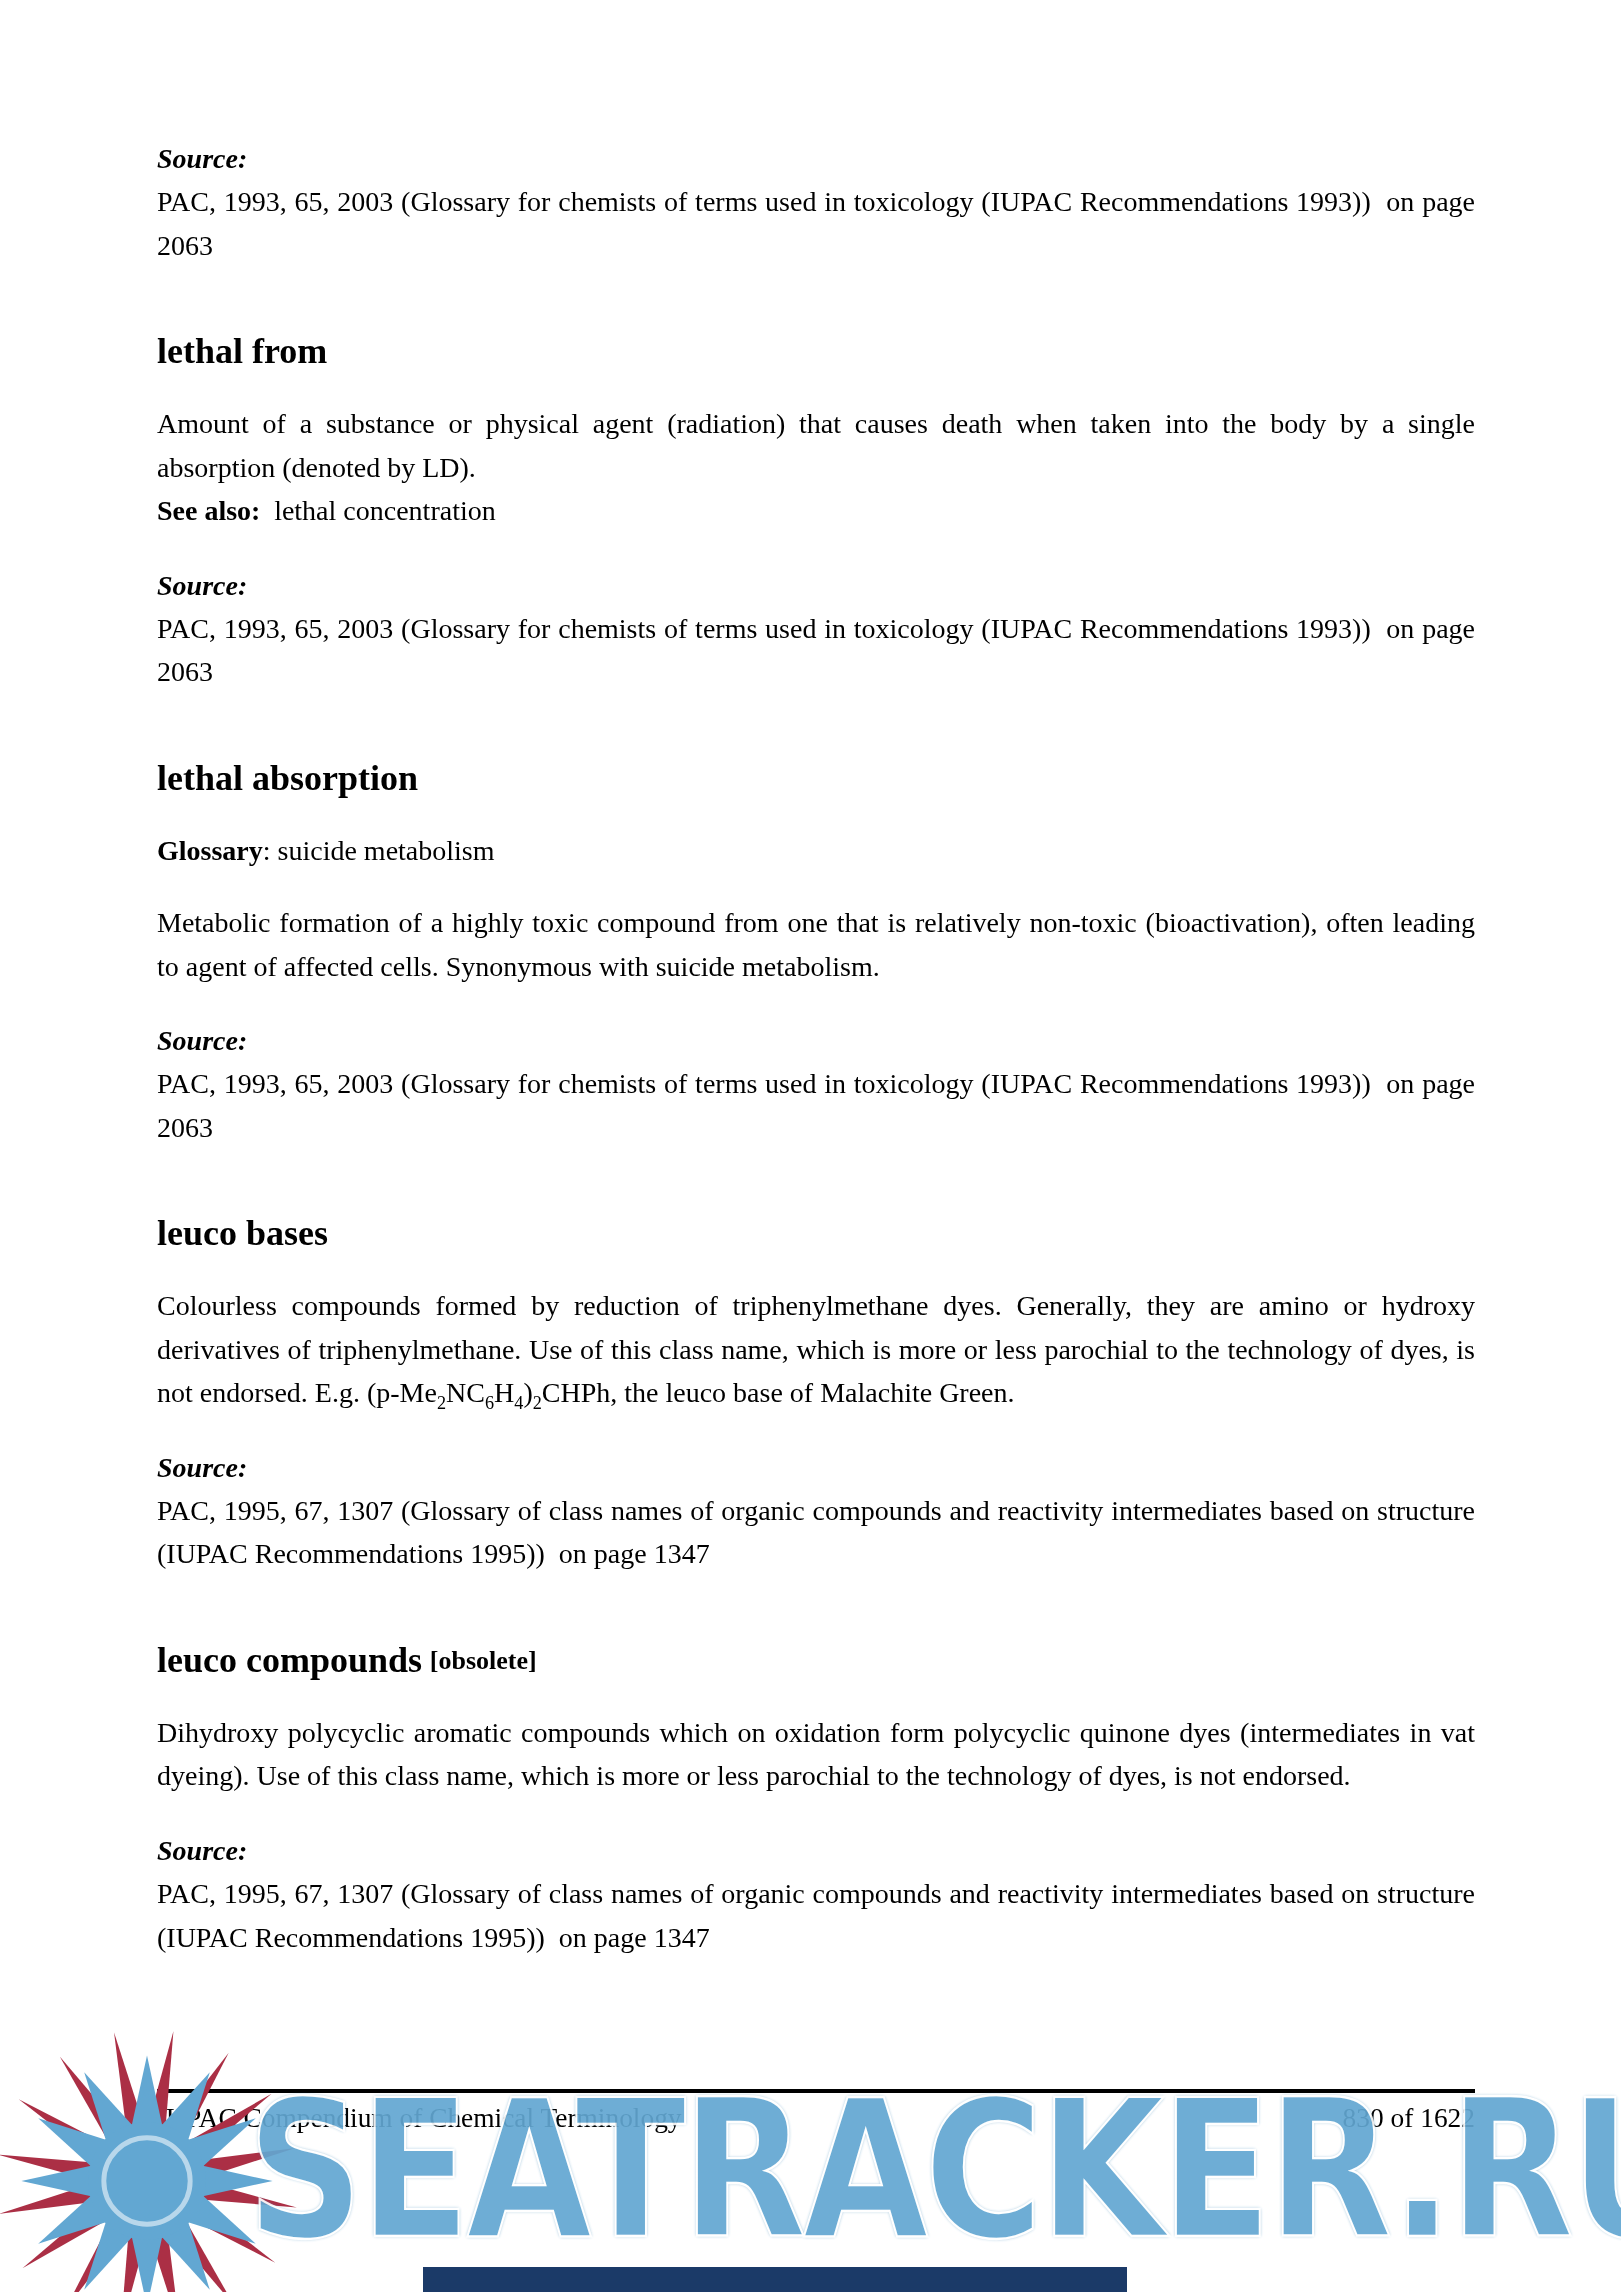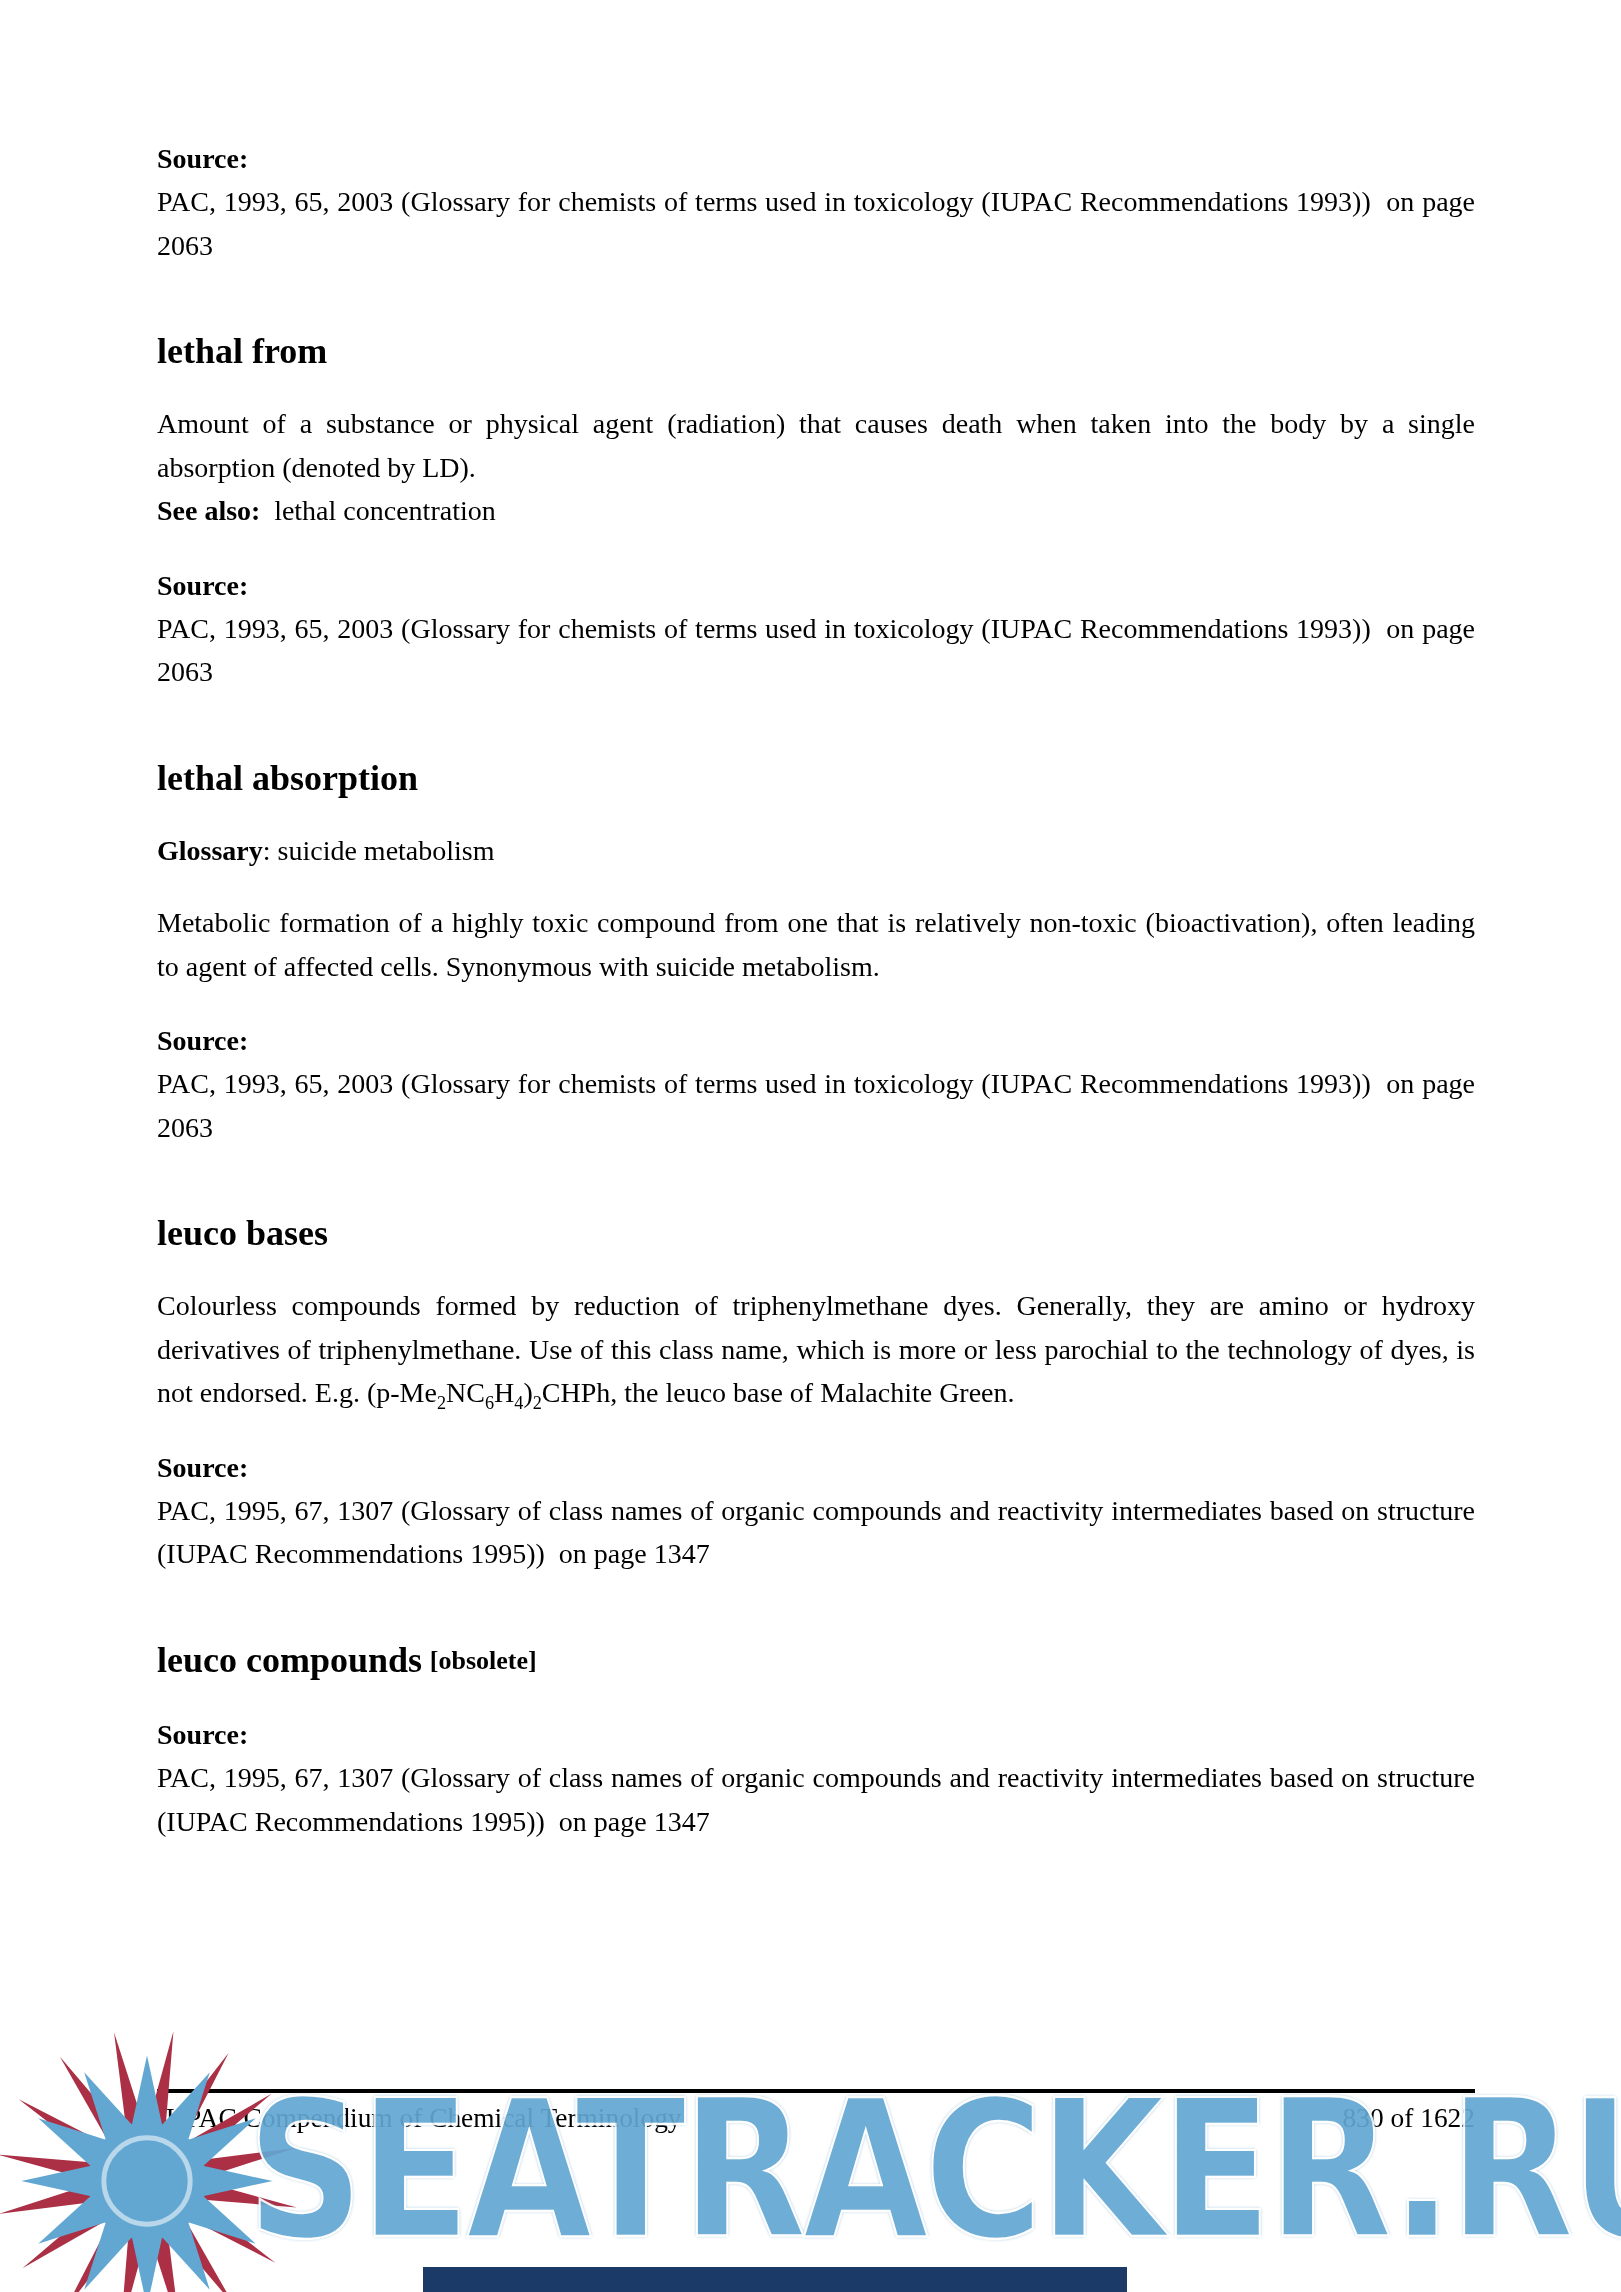--- a/index.html
+++ b/index.html
@@ -3,21 +3,21 @@
 <meta charset="utf-8">
 <style>
   * { margin:0; padding:0; box-sizing:border-box; }
   html,body { background:#ffffff; }
   .page {
     position:relative; width:1621px; height:2293px; background:#ffffff;
     overflow:hidden; font-family:"Liberation Serif", serif; color:#000;
   }
   .content { position:absolute; left:157px; top:137px; width:1318px; }
   .body-text { font-size:28px; line-height:1.55; text-align:justify; }
-  .src-label { font-size:28px; line-height:1.55; font-weight:bold; }
+  .src-label { font-size:28px; line-height:1.55; font-weight:bold; font-style:italic; }
   .it { }
   .b  { font-weight:bold; }
   .bi { font-weight:bold; }
   .see-val { margin-left:13.7px; }
   h2.term { font-size:36px; line-height:1.2; font-weight:bold; margin:63px 0 29px 0; }
   h2.term .flag { font-size:26px; font-weight:700; margin-left:7.8px; position:relative; top:-2.9px; }
   .src-block { margin-top:31px; }
   .src-block.first { margin-top:0; }
   .syn { margin-bottom:29px; }
   sub { font-size:0.65em; line-height:0; }
@@ -74,20 +74,21 @@
       <h2 class="term">leuco bases</h2>
       <p class="body-text"><span>Colourless compounds formed by reduction of triphenylmethane dyes. Generally, they are amino or hydroxy derivatives of triphenylmethane. Use of this class name, which is more or less parochial to the technology of dyes, is not endorsed. E.g. (</span><span class="it">p</span><span>-Me</span><sub>2</sub><span>NC</span><sub>6</sub><span>H</span><sub>4</sub><span>)</span><sub>2</sub><span>CHPh, the leuco base of Malachite Green.</span></p>
       <div class="src-block">
         <p class="src-label">Source:</p>
         <p class="body-text"><span>PAC, 1995, </span><span class="it">67</span><span>, 1307 </span><span class="it">(Glossary of class names of organic compounds and reactivity intermediates based on structure (IUPAC Recommendations 1995))</span><span>&nbsp; on page 1347</span></p>
       </div>
     </section>
 
     <section>
       <h2 class="term"><span>leuco compounds</span><span class="flag">[obsolete]</span></h2>
+      <p class="body-text">Dihydroxy polycyclic aromatic compounds which on oxidation form polycyclic quinone dyes (intermediates in vat dyeing). Use of this class name, which is more or less parochial to the technology of dyes, is not endorsed.</p>
       <div class="src-block">
         <p class="src-label">Source:</p>
         <p class="body-text"><span>PAC, 1995, </span><span class="it">67</span><span>, 1307 </span><span class="it">(Glossary of class names of organic compounds and reactivity intermediates based on structure (IUPAC Recommendations 1995))</span><span>&nbsp; on page 1347</span></p>
       </div>
     </section>
 
   </main>
 
   <div class="footrule"></div>
   <div class="footline">

